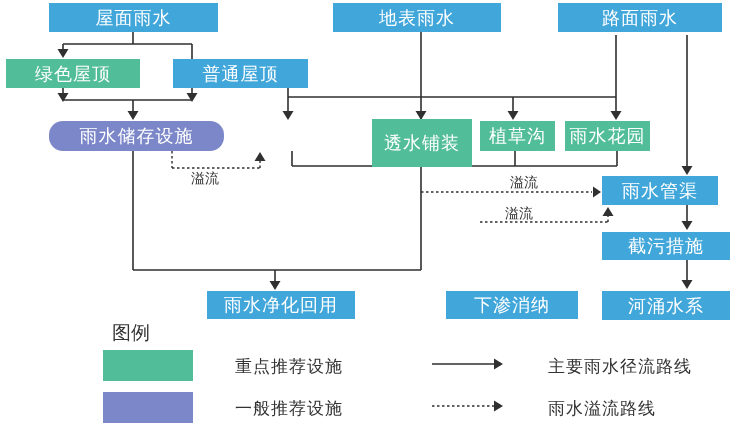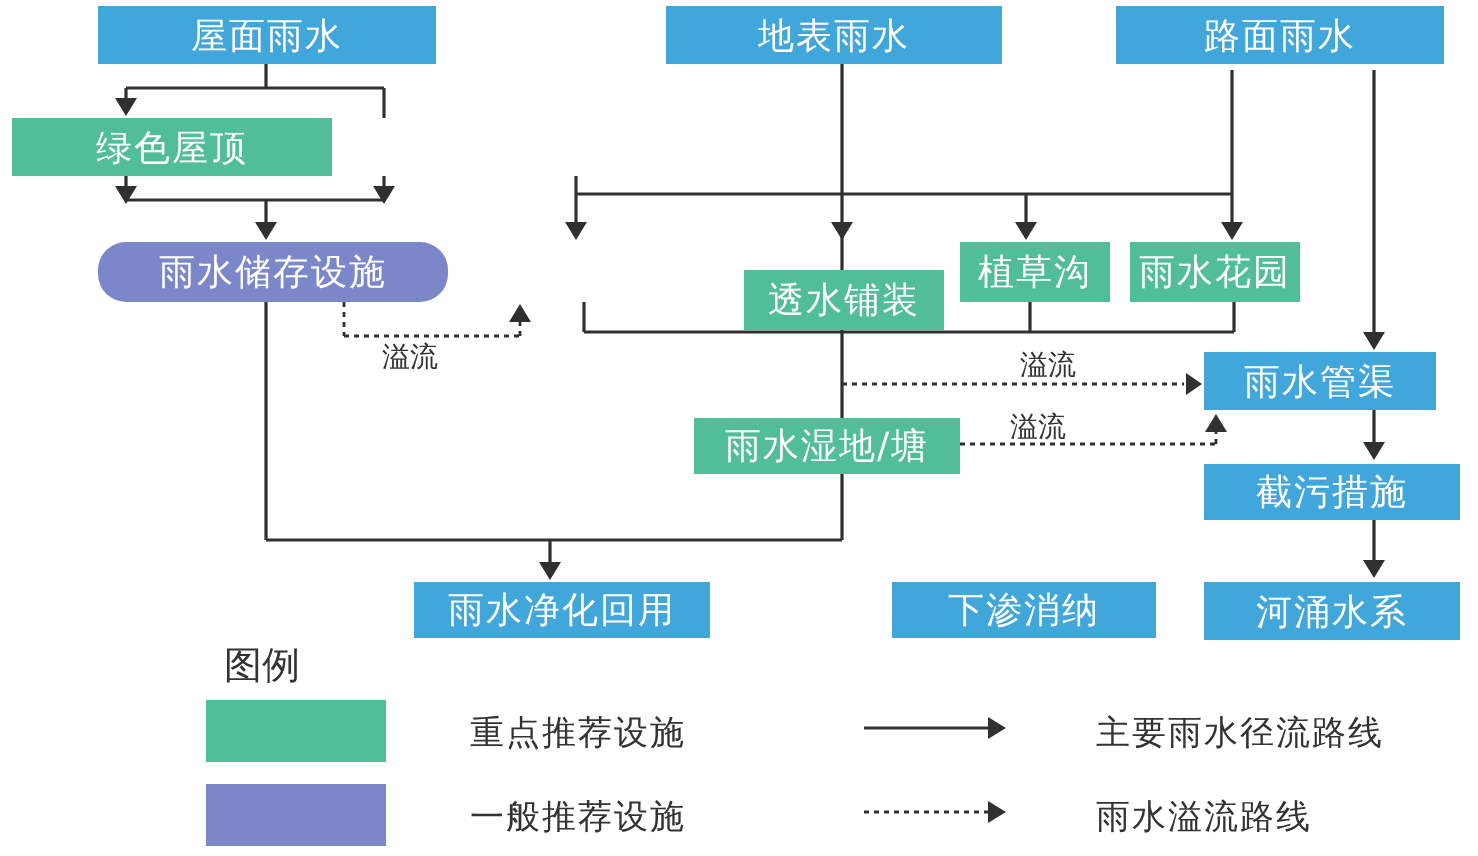--- a/index.html
+++ b/index.html
@@ -66,27 +66,27 @@
       <polygon points="602.5,216 613.5,216 608,207"></polygon>
       <polygon points="593,186.5 593,197.5 601,192"></polygon>
       <polygon points="494,358.5 494,369.5 503,364"></polygon>
       <polygon points="494,400.5 494,411.5 503,406"></polygon>
     </g>
   </svg>
 
   <div class="node blue" style="left:49px;top:3px;width:169px;height:29px">屋面雨水</div>
   <div class="node blue" style="left:333px;top:3px;width:168px;height:29px">地表雨水</div>
   <div class="node blue" style="left:558px;top:3px;width:164px;height:29px">路面雨水</div>
-  <div class="node green" style="left:6px;top:59px;width:160px;height:29px">绿色屋顶</div>
+  <div class="node green" style="left:6px;top:59px;width:134px;height:29px">绿色屋顶</div>
+  <div class="node blue" style="left:173px;top:59px;width:135px;height:29px">普通屋顶</div>
   <div class="node purple" style="left:49px;top:121px;width:175px;height:30px">雨水储存设施</div>
-  <div class="node green" style="left:372px;top:135px;width:100px;height:30px">透水铺装</div>
+  <div class="node green" style="left:372px;top:119px;width:100px;height:48px">透水铺装</div>
   <div class="node green" style="left:480px;top:121px;width:75px;height:30px">植草沟</div>
   <div class="node green" style="left:565px;top:121px;width:85px;height:30px">雨水花园</div>
   <div class="node blue" style="left:602px;top:176px;width:116px;height:29px">雨水管渠</div>
-  <div class="node green" style="left:347px;top:209px;width:133px;height:28px">雨水湿地/塘</div>
   <div class="node blue" style="left:602px;top:232px;width:128px;height:28px">截污措施</div>
   <div class="node blue" style="left:207px;top:291px;width:148px;height:28px">雨水净化回用</div>
   <div class="node blue" style="left:446px;top:291px;width:132px;height:28px">下渗消纳</div>
   <div class="node blue" style="left:602px;top:291px;width:128px;height:29px">河涌水系</div>
 
   <div class="edge-label" style="left:191px;top:170px;width:54px">溢流</div>
   <div class="edge-label" style="left:510px;top:174px;width:54px">溢流</div>
   <div class="edge-label" style="left:505px;top:205px;width:54px">溢流</div>
 
   <div class="legend-title" style="left:112px;top:320px">图例</div>

